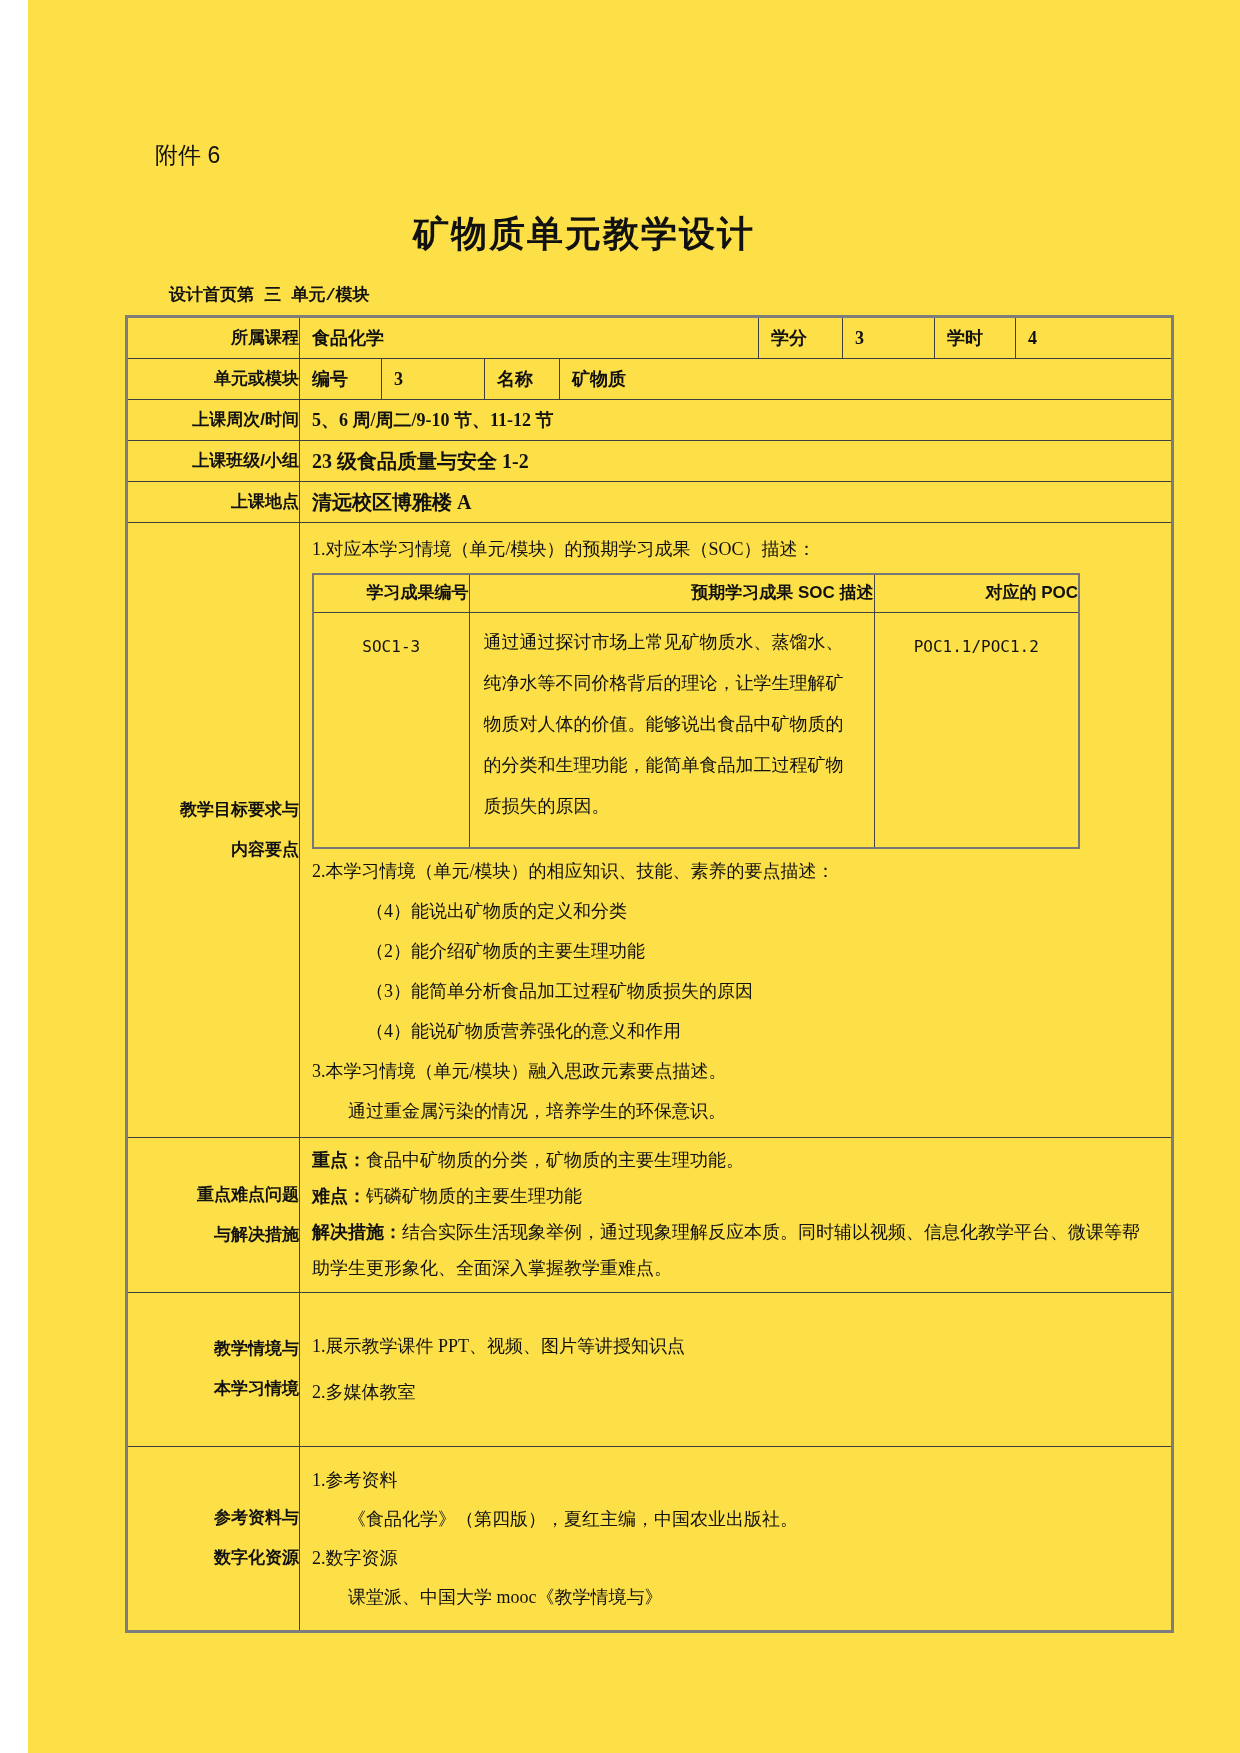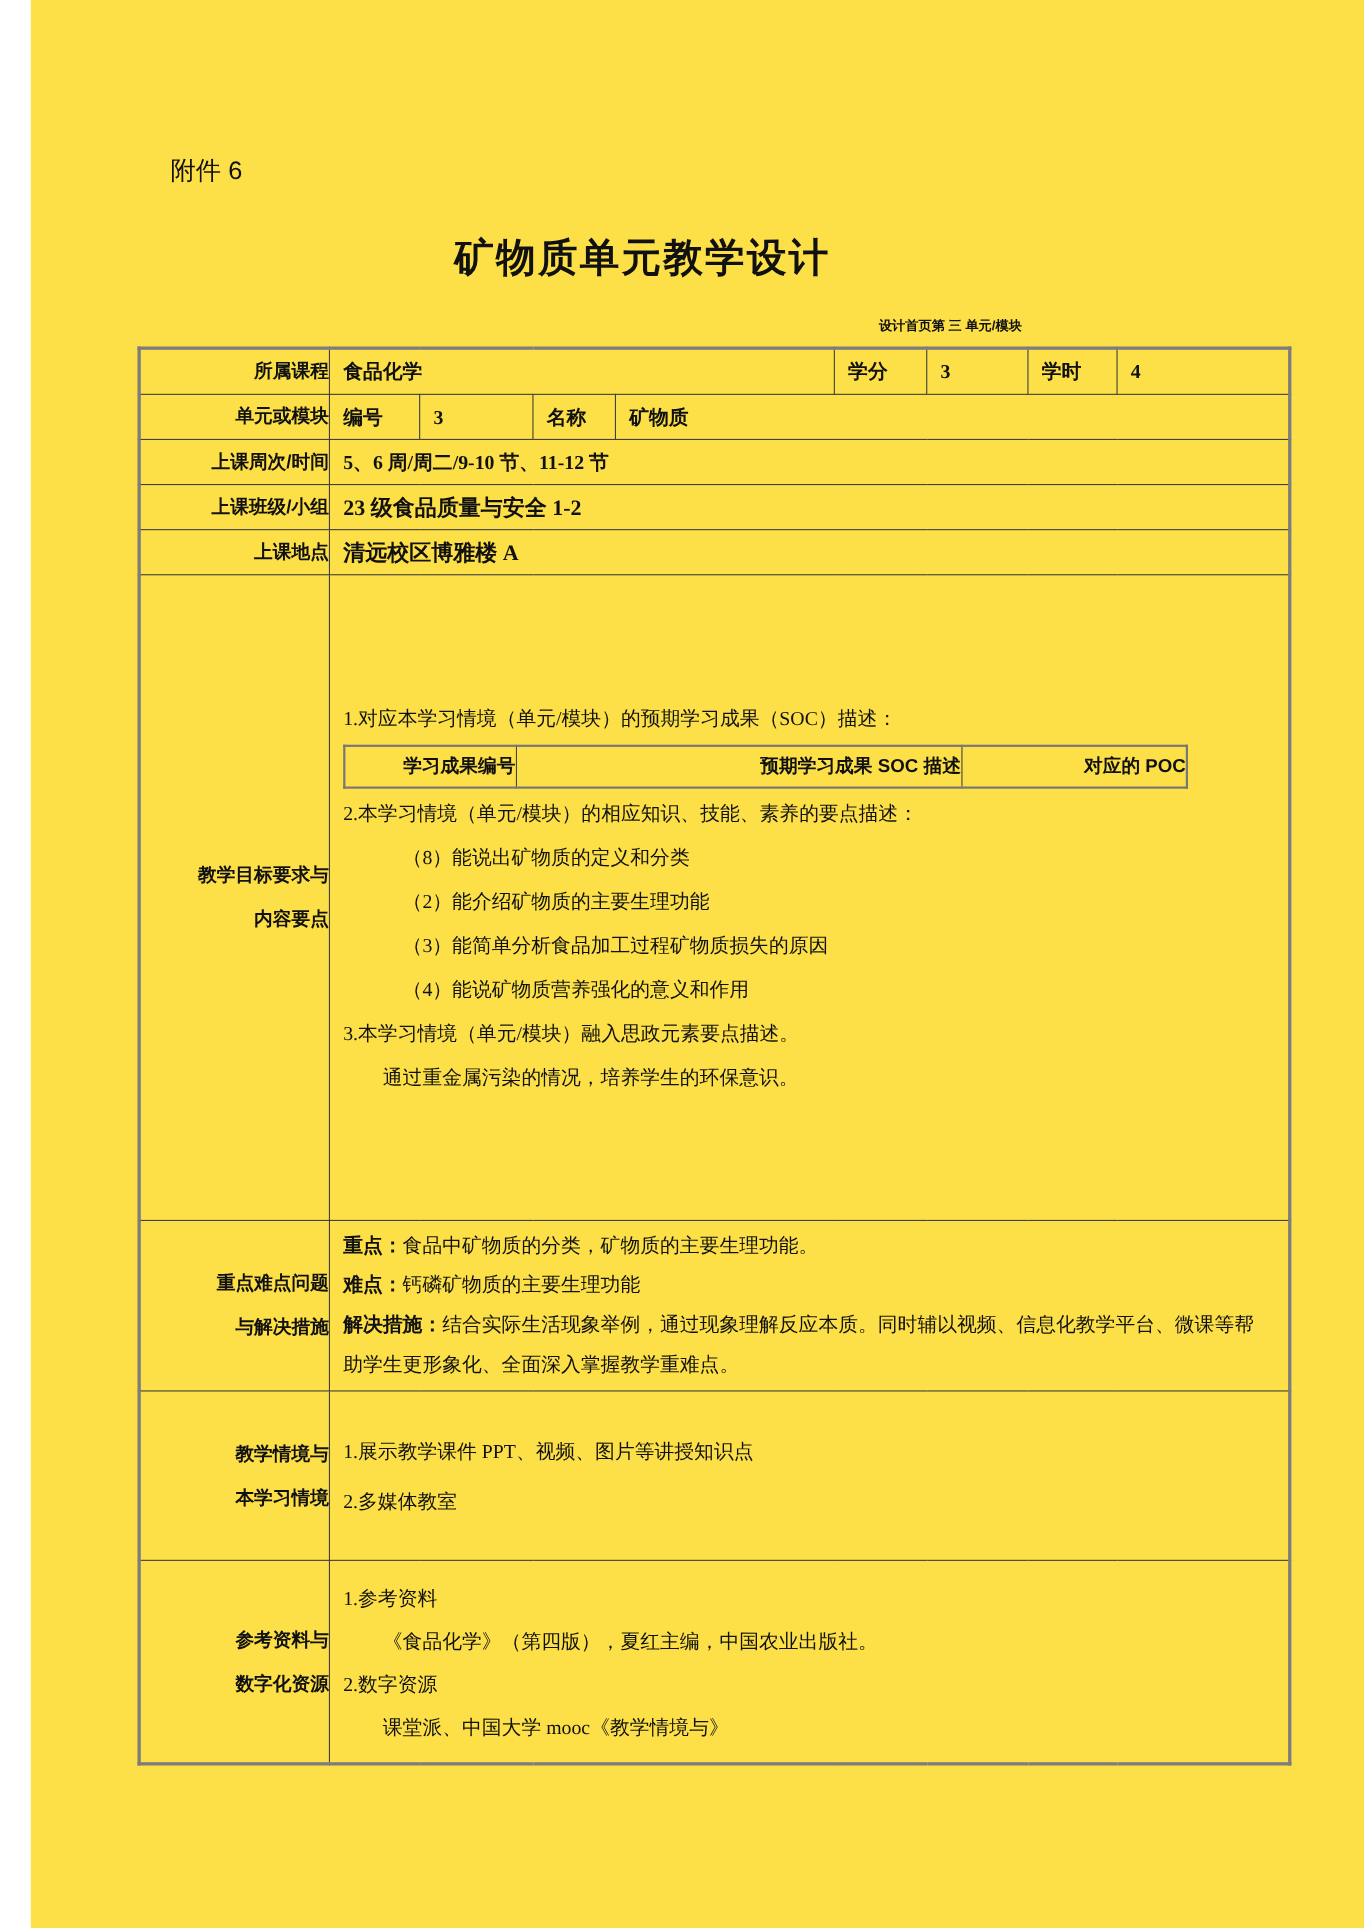--- a/index.html
+++ b/index.html
@@ -19,23 +19,23 @@
   .attachment {
     font-family: "Liberation Sans", "DejaVu Sans", sans-serif;
     font-size: 23px; padding-left: 30px; height: 30px; line-height: 30px;
   }
   .doc-title {
     margin-top: 42px; text-align: center; padding-right: 128px;
     font-family: "Liberation Sans", "DejaVu Sans", sans-serif;
     font-weight: bold; font-size: 36px; letter-spacing: 2px; line-height: 44px;
   }
   .caption-row {
-    margin-top: 28px; display: flex; justify-content: flex-end;
-    font-family: Liberation Sans, sans-serif;
-    font-weight: bold; font-size: 12px; line-height: 24px;
+    margin-top: 28px; display: flex; justify-content: flex-start;
+    font-family: Liberation Mono, monospace;
+    font-weight: bold; font-size: 17px; line-height: 24px;
     padding-left: 44px; padding-right: 242px;
   }
 
   table.main {
     margin-top: 7px; width: 1046px; table-layout: fixed;
     border-collapse: collapse; border: 3px solid #7d7d7d;
   }
   table.main > tbody > tr > td {
     border: 1.8px solid #3f3f3f; vertical-align: middle;
   }
@@ -163,25 +163,30 @@
                 <col style="width:156px">
                   <col style="width:405px">
                   <col style="width:205px">
               </colgroup>
               <tbody>
                 <tr>
                   <th>学习成果编号</th>
                   <th>预期学习成果 SOC 描述</th>
                   <th>对应的 POC</th>
                 </tr>
+                <tr>
+                  <td class="soc-code">SOC1-3</td>
+                  <td class="soc-desc">通过通过探讨市场上常见矿物质水、蒸馏水、纯净水等不同价格背后的理论，让学生理解矿物质对人体的价值。能够说出食品中矿物质的的分类和生理功能，能简单食品加工过程矿物质损失的原因。</td>
+                  <td class="soc-poc">POC1.1/POC1.2</td>
+                </tr>
               </tbody>
             </table>
 
             <div class="g-line">2.本学习情境（单元/模块）的相应知识、技能、素养的要点描述：</div>
-            <div class="g-line sub3">（8）能说出矿物质的定义和分类</div>
+            <div class="g-line sub3">（4）能说出矿物质的定义和分类</div>
             <div class="g-line sub3">（2）能介绍矿物质的主要生理功能</div>
             <div class="g-line sub3">（3）能简单分析食品加工过程矿物质损失的原因</div>
             <div class="g-line sub3">（4）能说矿物质营养强化的意义和作用</div>
             <div class="g-line">3.本学习情境（单元/模块）融入思政元素要点描述。</div>
             <div class="g-line sub2">通过重金属污染的情况，培养学生的环保意识。</div>
           </td>
         </tr>
 
         <tr style="height:143px">
           <td class="lbl">

